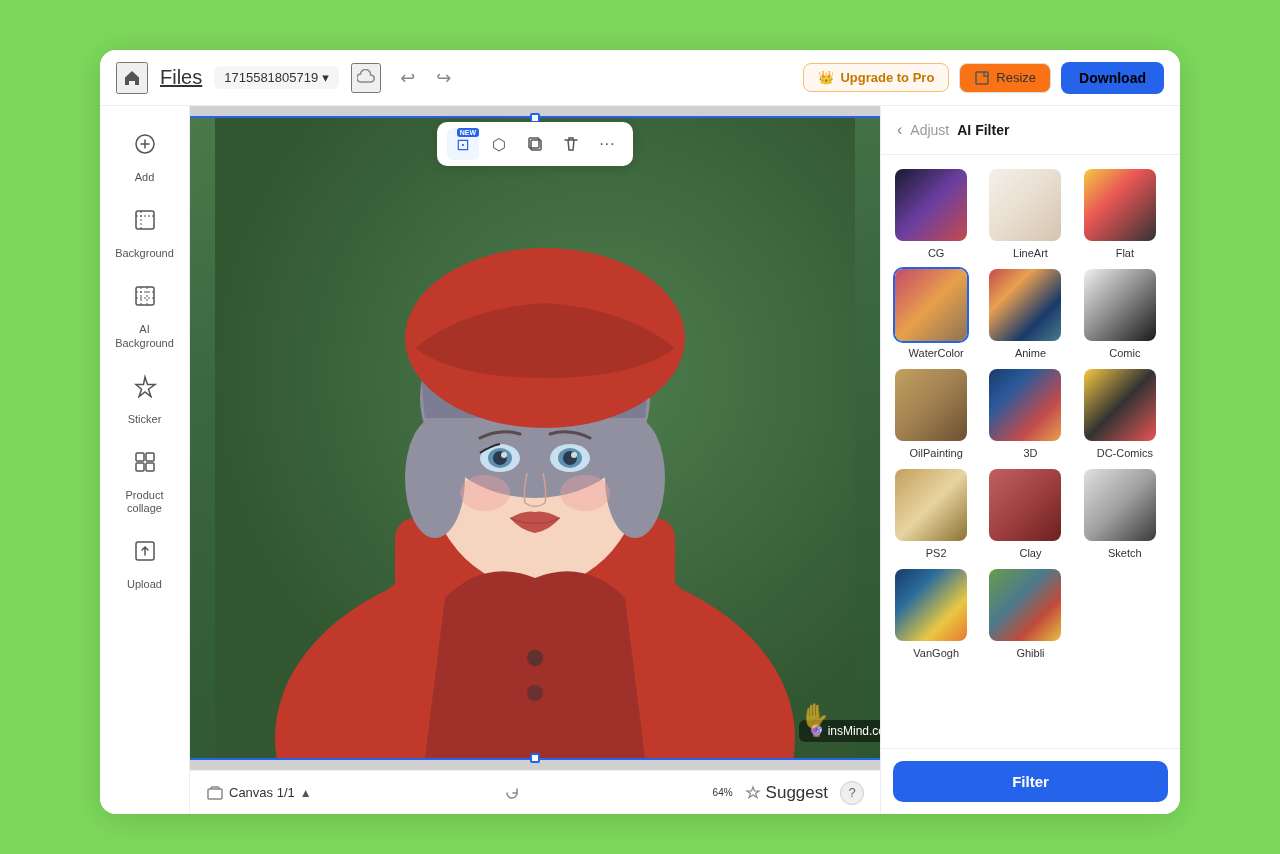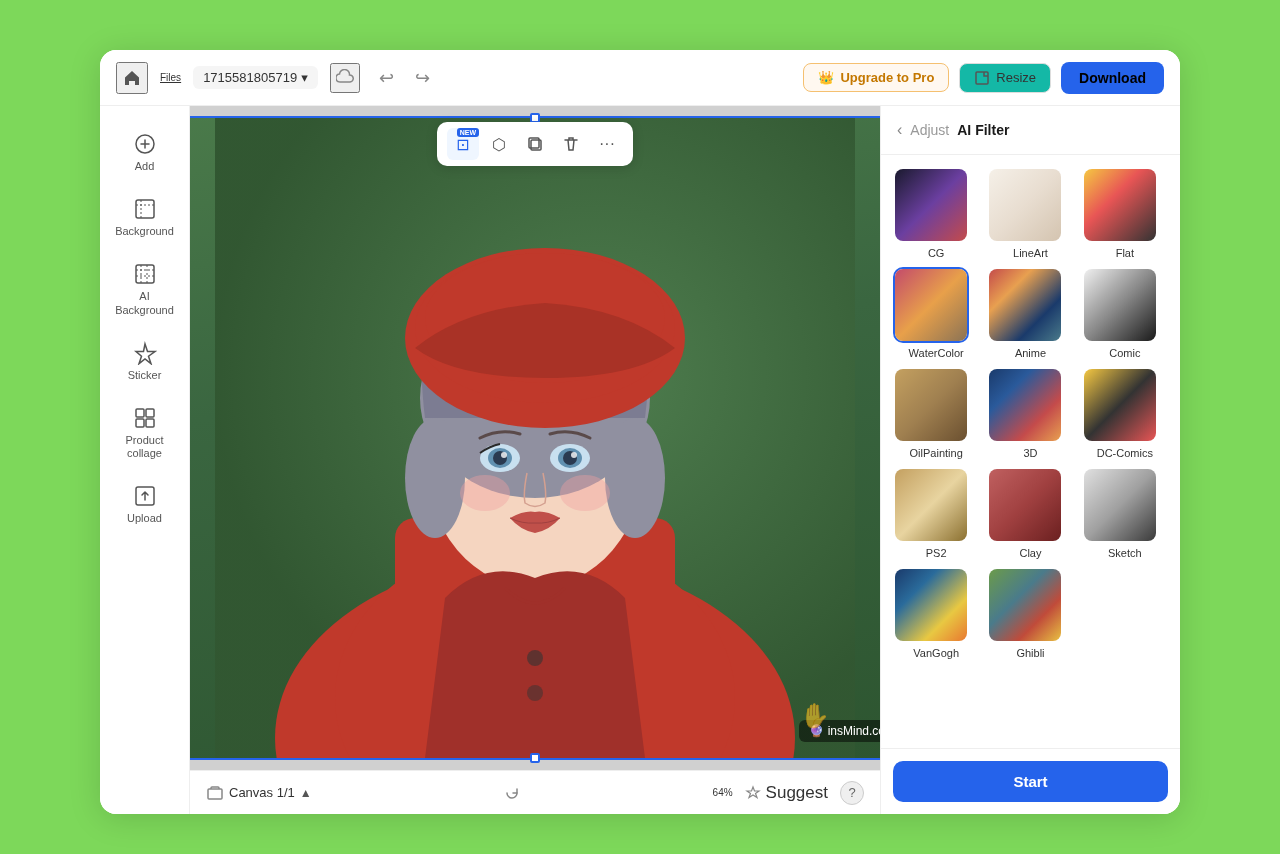--- a/index.html
+++ b/index.html
@@ -42,21 +42,21 @@
       gap: 12px;
       flex: 1;
     }
     .home-icon-btn {
       width: 32px; height: 32px;
       display: flex; align-items: center; justify-content: center;
       cursor: pointer;
       color: #555;
     }
     .files-label {
-      font-size: 10px;
+      font-size: 20px;
       color: #333;
       cursor: pointer;
       text-decoration: underline;
     }
     .file-id-btn {
       display: flex;
       align-items: center;
       gap: 4px;
       background: #f5f5f5;
       border-radius: 6px;
@@ -100,21 +100,21 @@
       padding: 6px 14px;
       font-size: 13px;
       font-weight: 600;
       color: #c47800;
       cursor: pointer;
     }
     .resize-btn {
       display: flex;
       align-items: center;
       gap: 6px;
-      background: #14b8a6;
+      background: #f97316;
       border: 1px solid #ddd;
       border-radius: 8px;
       padding: 6px 14px;
       font-size: 13px;
       color: #333;
       cursor: pointer;
       text-align: center;
     }
     .download-btn {
       background: #2563eb;
@@ -143,21 +143,21 @@
       align-items: center;
       padding: 16px 0;
       gap: 4px;
       background: #fff;
       flex-shrink: 0;
     }
     .sidebar-item {
       display: flex;
       flex-direction: column;
       align-items: center;
-      gap: 4px;
+      gap: 15px;
       padding: 10px 8px;
       border-radius: 10px;
       cursor: pointer;
       width: 78px;
       color: #555;
     }
     .sidebar-item .label { font-size: 11px; color: #555; text-align: center; line-height: 1.2; }
 
     
     .canvas-area {
@@ -755,17 +755,17 @@
 
         <div class="filter-item">
           <div class="filter-thumb">
             <div class="filter-inner filter-ghibli"></div>
           </div>
           <span class="filter-label">Ghibli</span>
         </div>
       </div>
 
       <div class="panel-footer">
-        <button class="start-btn">Start</button>
+        <button class="start-btn">Filter</button>
       </div>
     </div>
   </div>
 </div>
 
 </body></html>

